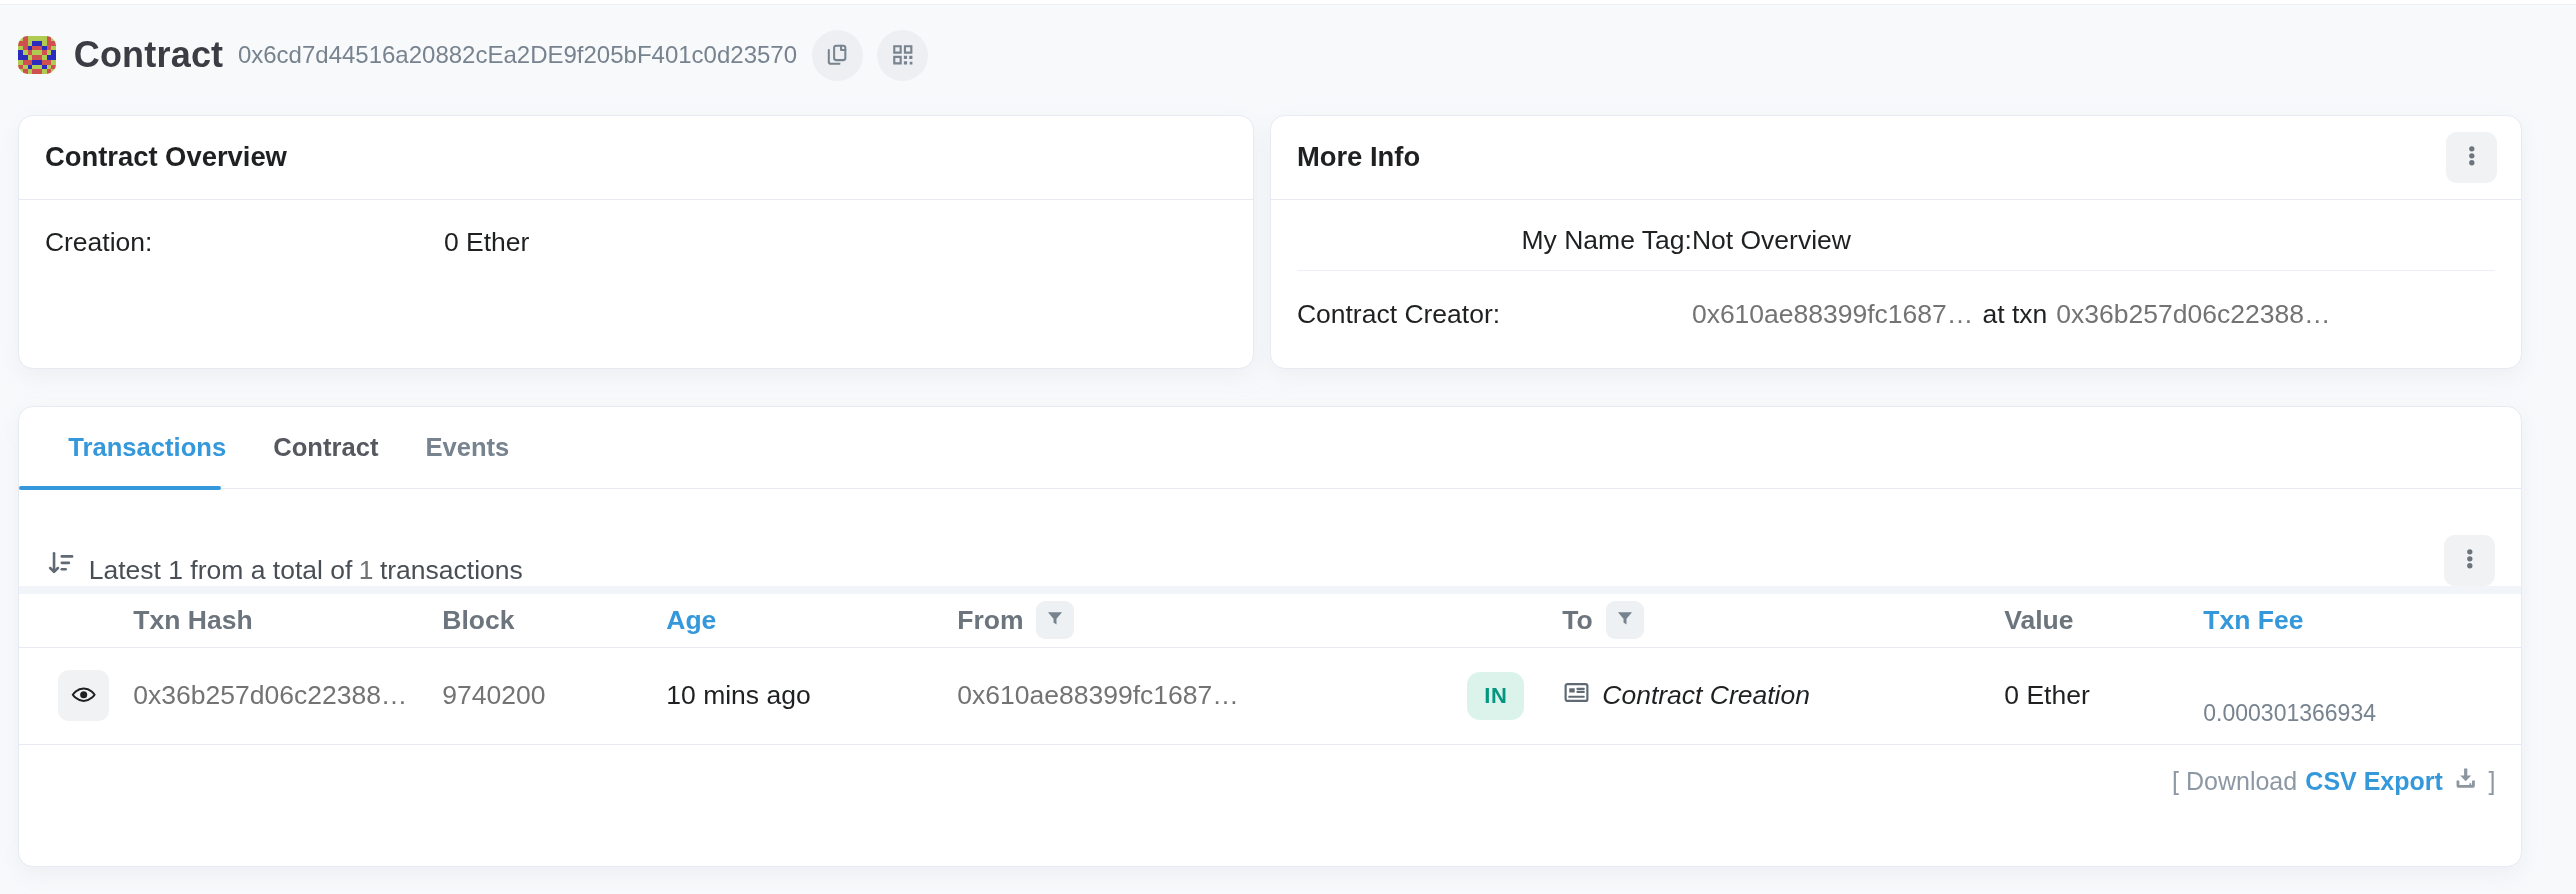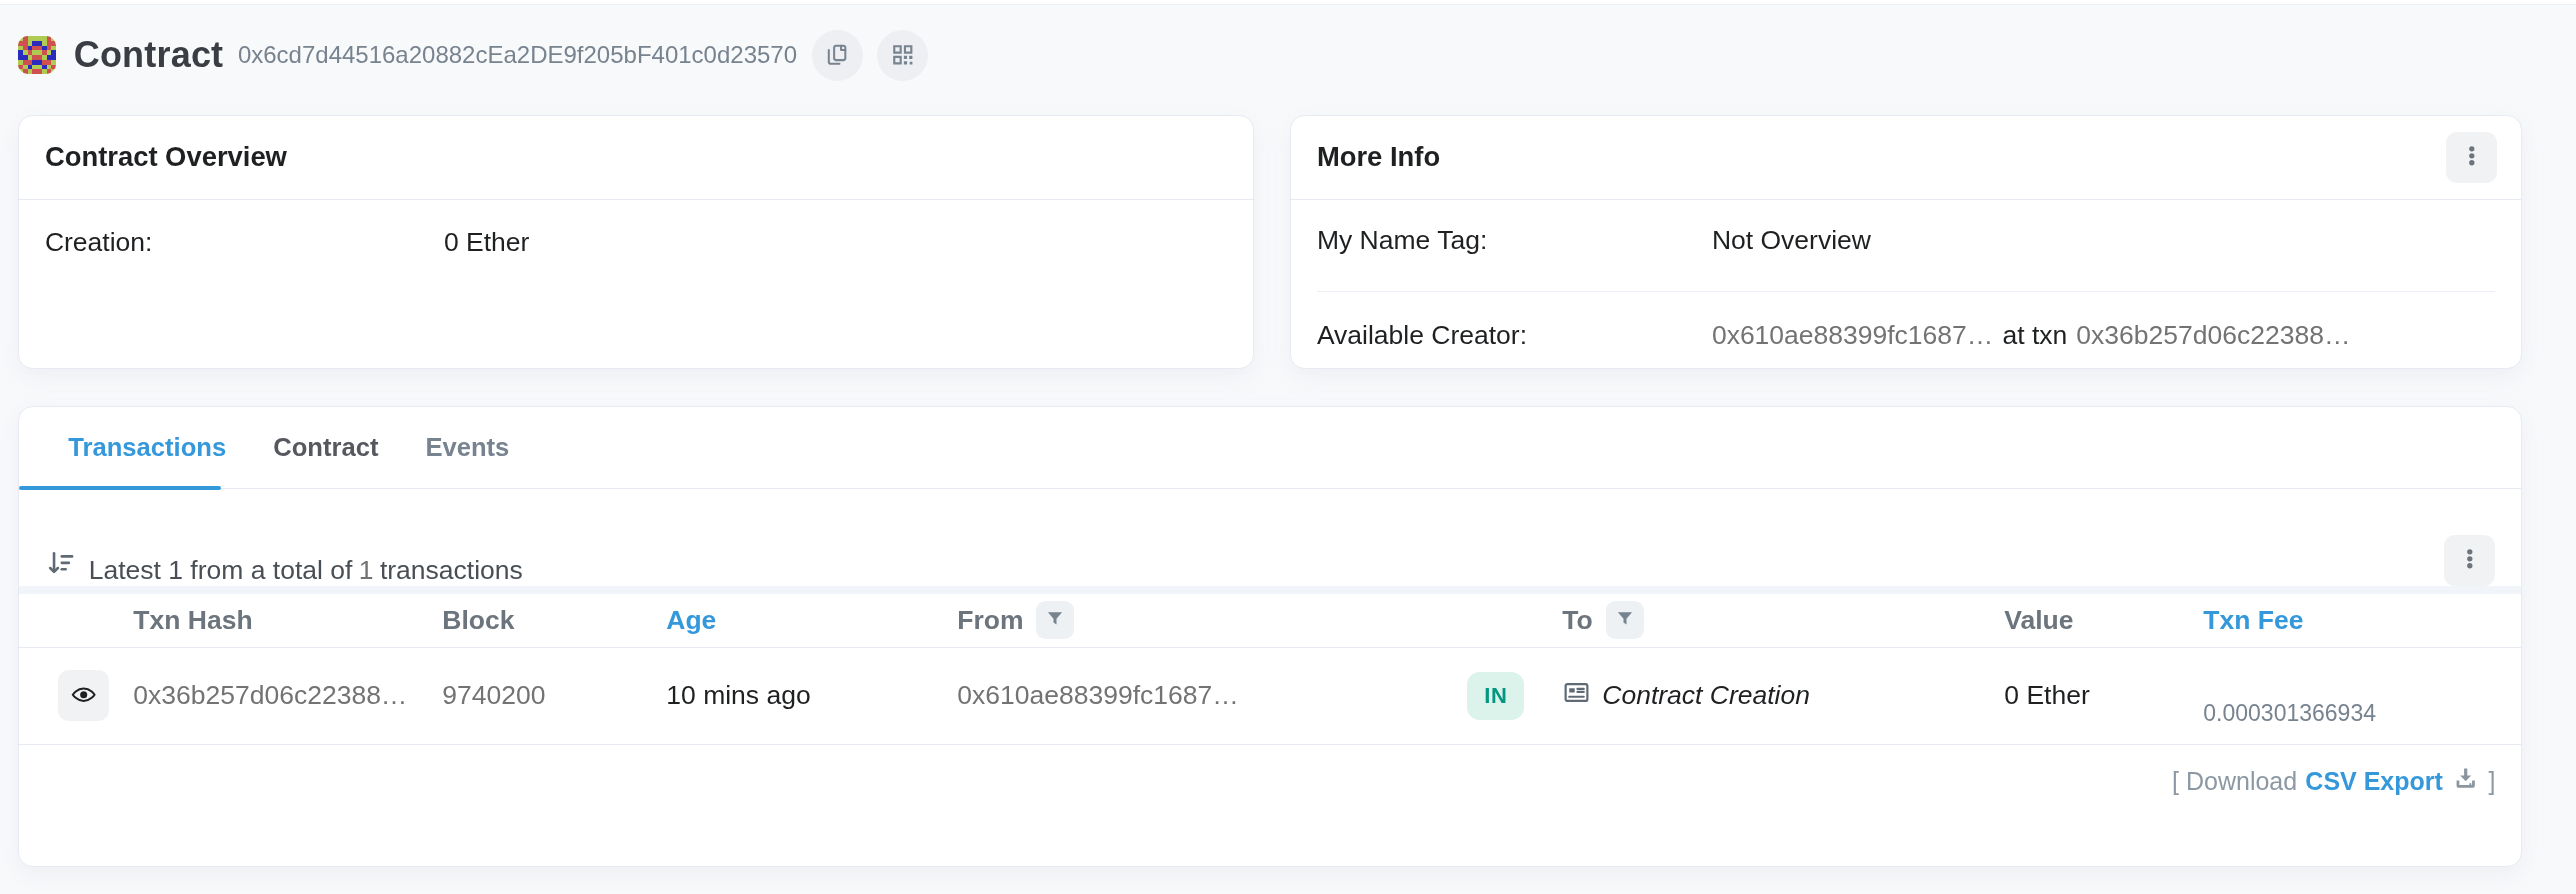--- a/index.html
+++ b/index.html
@@ -21,41 +21,41 @@
   .page-title { font-size:36px; font-weight:700; color:#3a3d43; margin:0 0 0 17.4px; letter-spacing:0.2px; }
   .page-address { font-size:24px; color:#77838f; margin-left:14.6px; }
   .round-btn {
     width:51px; height:51px; border-radius:50%; border:none; cursor:pointer;
     background:#edeff2; display:inline-flex; align-items:center; justify-content:center;
     margin-left:14.6px; padding:0;
   }
   .round-btn svg { display:block; }
 
   
-  .cards-row { display:flex; gap:36px; margin-top:33px; }
+  .cards-row { display:flex; gap:16px; margin-top:33px; }
   .card {
     background:#ffffff; border:0.9px solid #e7eaf3; border-radius:14.6px;
     box-shadow:0 7.3px 22px rgba(189,197,209,.18);
   }
   .card-overview { width:1236px; height:254px; }
   .card-moreinfo { flex:1; height:254px; }
   .card-header {
     height:84px; border-bottom:0.9px solid #e7eaf3; display:flex; align-items:center;
     padding:0 24px 0 25.6px;
   }
   .card-title { font-size:27.4px; font-weight:700; color:#1e2022; margin:0; }
   .kebab-btn {
     margin-left:auto; width:51px; height:51px; border:none; border-radius:11px;
     background:#f1f2f4; cursor:pointer; display:inline-flex; align-items:center; justify-content:center; padding:0;
   }
   .kv-row { display:flex; align-items:flex-start; padding:0 25.6px; }
   .kv-label { width:399px; flex:0 0 399px; color:#1e2022; }
   .kv-value { color:#1e2022; }
   .overview-body .kv-row { margin-top:27.4px; }
-  .mi-row-1 { padding-top:25.6px; padding-bottom:35px; border-bottom:0.9px solid #eceff6; margin:0 25.6px; }
+  .mi-row-1 { padding-top:25.6px; padding-bottom:14px; border-bottom:0.9px solid #eceff6; margin:0 25.6px;text-align:right; }
   .mi-row-1.kv-row, .mi-row-2.kv-row { padding-left:0; padding-right:0; }
   .mi-row-1 .kv-label, .mi-row-2 .kv-label { flex-basis:395px; width:395px; }
   .mi-row-2 { padding-top:27.4px; margin:0 25.6px; }
   a.link, .link { color:#737373; text-decoration:none; cursor:pointer; }
   .creator-sep { color:#1e2022; margin:0 9.1px; }
 
   
   .card-transactions { margin-top:37px; height:461px; position:relative; }
   .tabbar { height:82px; border-bottom:0.9px solid #e7eaf3; display:flex; align-items:center; padding-left:49px; position:relative; }
   .tab { font-size:25.6px; font-weight:700; margin-right:47px; cursor:pointer; background:none; border:none; padding:0; font-family:inherit; }
@@ -166,21 +166,21 @@
             </svg>
           </span>
         </button>
       </div>
       <div>
         <div class="kv-row mi-row-1">
           <div class="kv-label">My Name Tag:</div>
           <div class="kv-value">Not Overview</div>
         </div>
         <div class="kv-row mi-row-2">
-          <div class="kv-label">Available Creator:</div>
+          <div class="kv-label">Contract Creator:</div>
           <div class="kv-value">
             <a class="link">0x610ae88399fc1687…</a><span class="creator-sep">at txn</span><a class="link">0x36b257d06c22388…</a>
           </div>
         </div>
       </div>
     </section>
 
   </div>
 
   <section class="card card-transactions">

